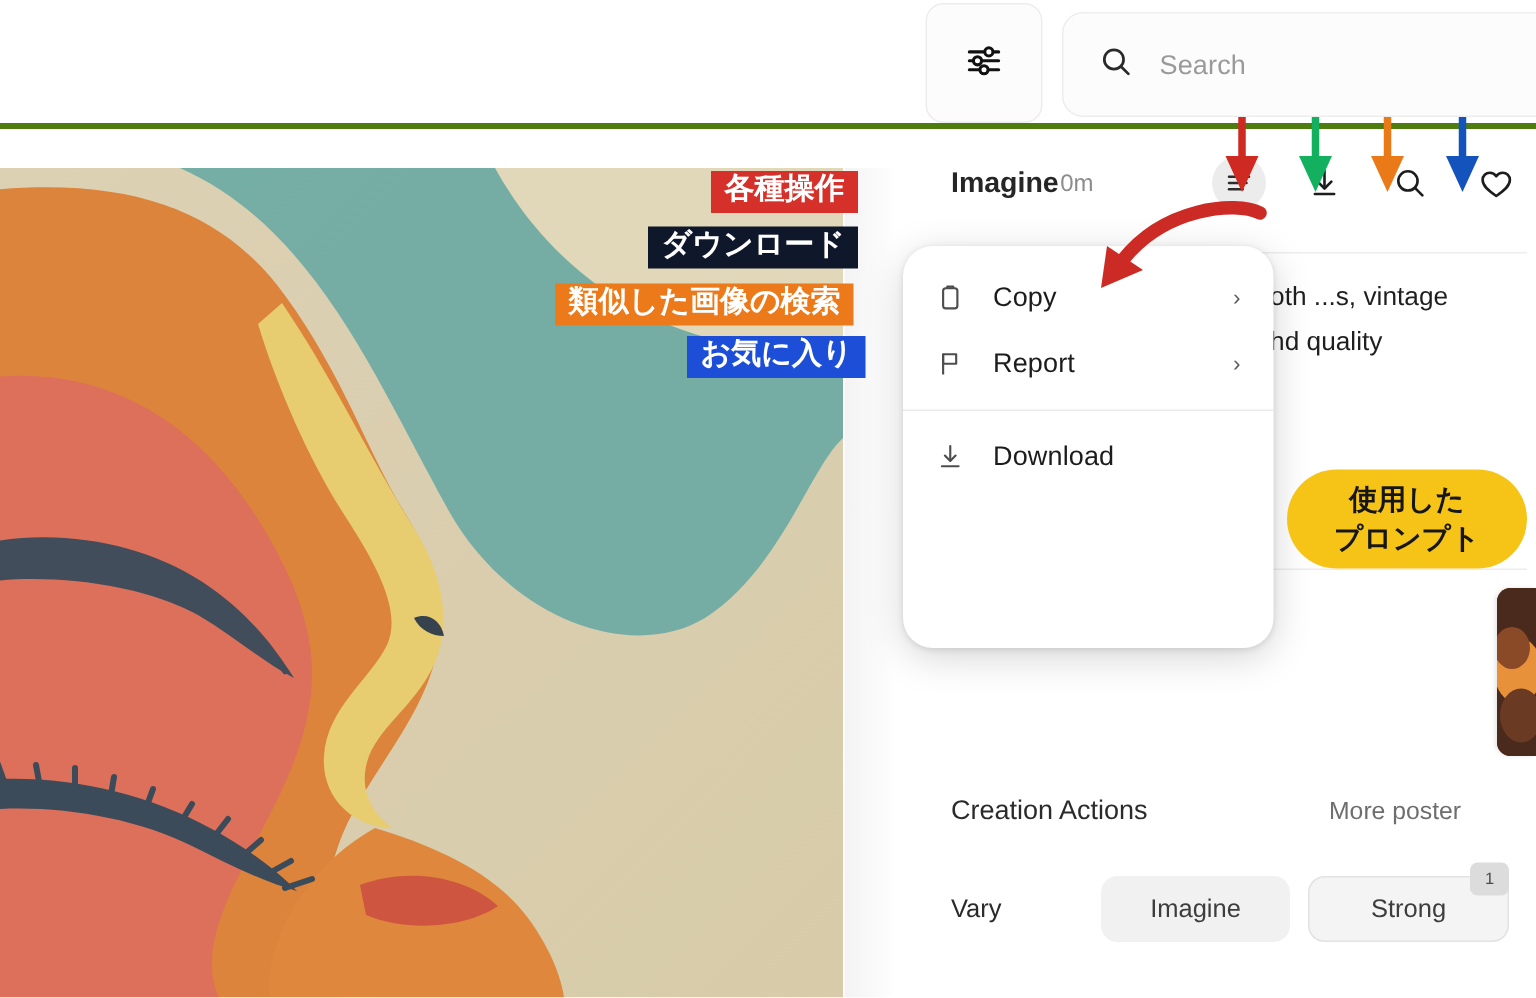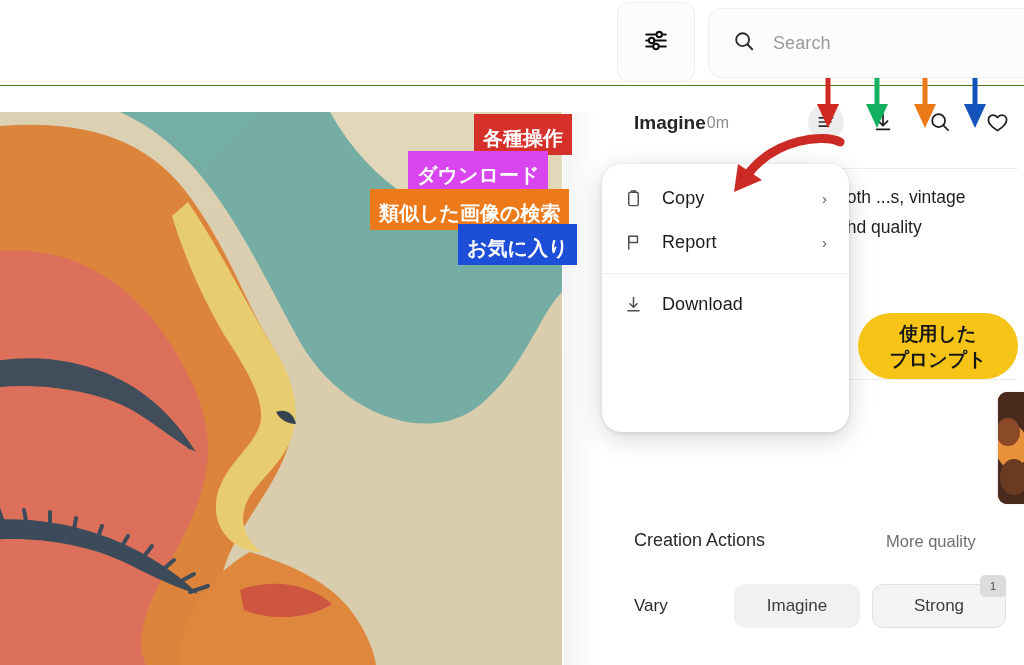--- a/index.html
+++ b/index.html
@@ -7,21 +7,21 @@
   body {
     font-family: "Liberation Sans", "DejaVu Sans", sans-serif;
     background:#ffffff;
     position:relative;
     -webkit-font-smoothing:antialiased;
   }
 
   
   #topbar{
     position:absolute; left:0; top:0; width:1024px; height:86px;
-    background:#ffffff; border-bottom:1px solid #4d7c0f;
+    background:#ffffff; border-bottom:4px solid #4d7c0f;
   }
   #filter-btn{
     position:absolute; left:617px; top:2px; width:78px; height:80px;
     border:1px solid #ededed; border-radius:12px; background:#fcfcfc;
     display:flex; align-items:center; justify-content:center; cursor:pointer;
   }
   #search-bar{
     position:absolute; left:708px; top:8px; width:330px; height:70px;
     border:1px solid #ededed; border-radius:14px; background:#fcfcfc;
     display:flex; align-items:center; padding-left:24px; gap:18px; cursor:text;
@@ -110,24 +110,24 @@
   }
 
   
   .arrow{ position:absolute; z-index:60; }
 
   
   .jp-label{
     position:absolute; z-index:70; color:#ffffff;
     font-family:"DejaVu Sans","Liberation Sans",sans-serif;
     font-weight:700; font-size:20px; line-height:1;
-    padding:14px 9px 7px 9px; white-space:nowrap;
+    padding:1px 9px 7px 9px; white-space:nowrap;
   }
   #lbl-red{    left:474px; top:114px; background:#d6302a; }
-  #lbl-green{  left:408px; top:151px; background:#d946ef; }
+  #lbl-green{  left:432px; top:151px; background:#0f172a; }
   #lbl-orange{ left:370px; top:189px; background:#ec7a1b; }
   #lbl-blue{   left:458px; top:224px; background:#1d4ed8; }
 
   #yellow-bubble{
     position:absolute; left:858px; top:313px; width:160px; height:66px;
     background:#f6c317; border-radius:33px; z-index:70;
     display:flex; flex-direction:column; align-items:center; justify-content:center;
     font-family:"DejaVu Sans","Liberation Sans",sans-serif;
     font-weight:700; font-size:19px; line-height:26px; color:#161616;
   }
@@ -266,21 +266,21 @@
     </div>
 
   </div>
 
   <div id="prompt-card">
     <div id="prompt-text">...ion of a woman ...sed, smooth ...s, vintage poster ...lette, subtle ...nvas, hd quality</div>
   </div>
 
   <div id="creation-actions">
     <div id="ca-head">Creation Actions</div>
-    <div id="ca-more">More quality</div>
+    <div id="ca-more">More poster</div>
     <div id="ca-row">
       <span id="ca-rowlabel">Vary</span>
       <div class="pill" id="pill-subtle">
         <span>Imagine</span>
       </div>
       <div class="pill" id="pill-strong">
         <span>Strong</span>
         <span id="pill-badge">1</span>
       </div>
     </div>

